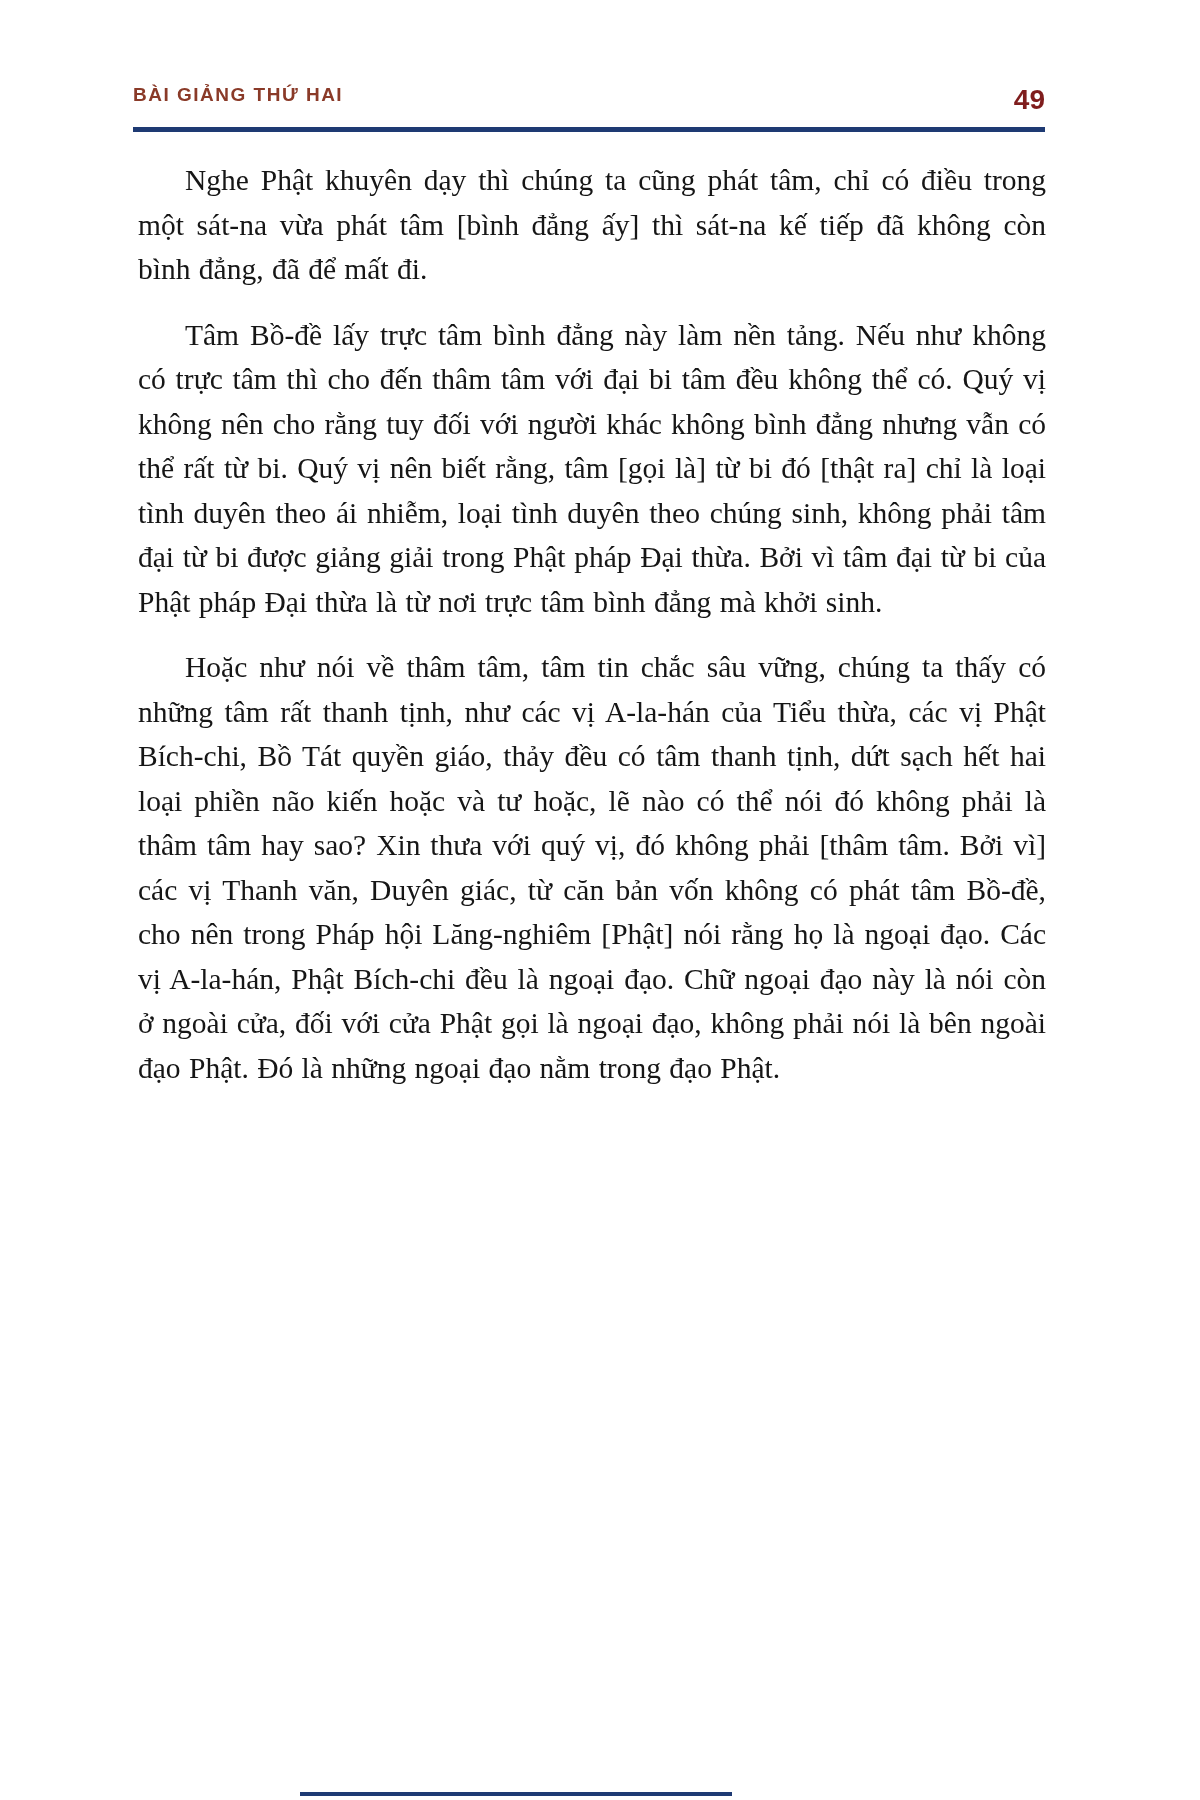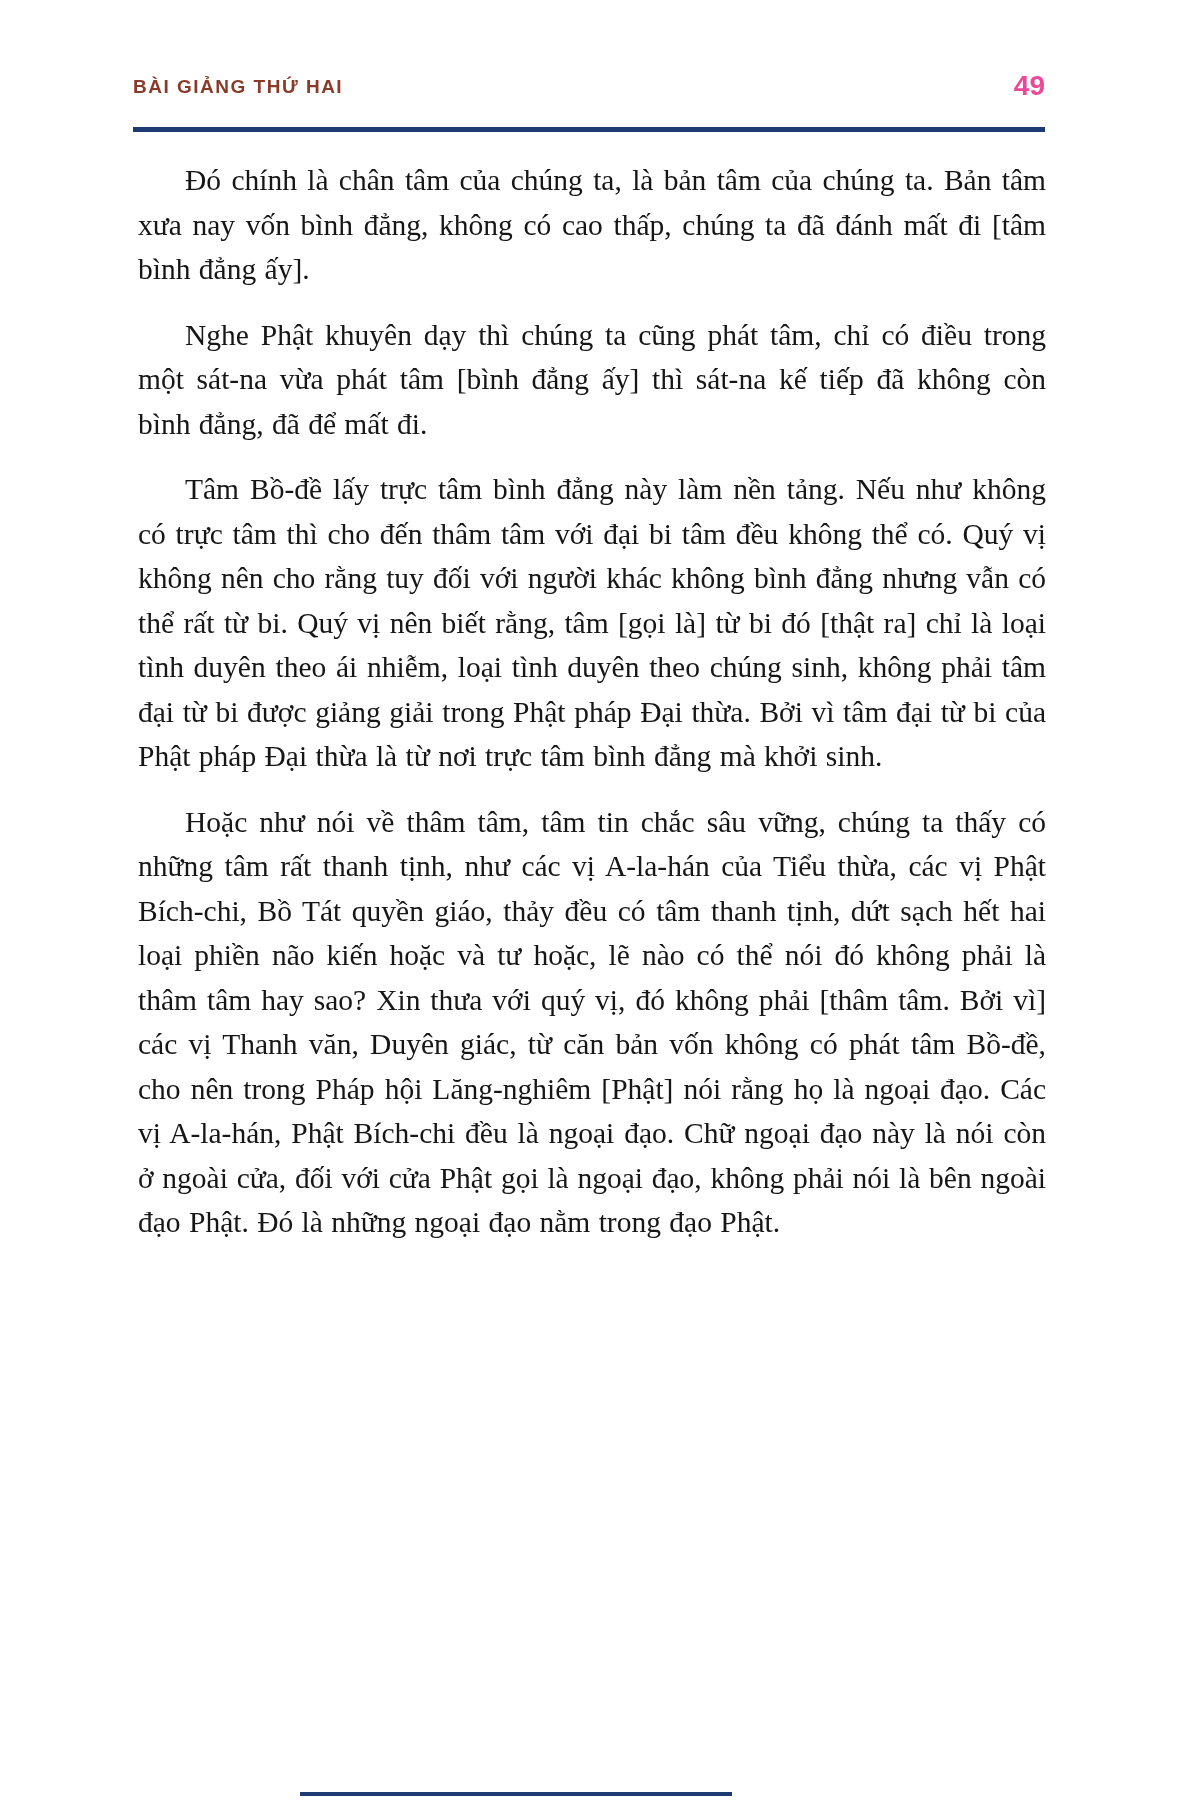--- a/index.html
+++ b/index.html
@@ -12,24 +12,24 @@
     width: 1200px;
     height: 1800px;
     background: #ffffff;
     overflow: hidden;
     font-family: "Liberation Serif", serif;
   }
   .header {
     position: absolute;
     left: 133px;
     width: 912px;
-    top: 70px;
+    top: 84px;
     display: flex;
     justify-content: space-between;
-    align-items: flex-end;
+    align-items: flex-start;
   }
   .running-title {
     font-family: "Liberation Sans", sans-serif;
     font-weight: 700;
     font-size: 19px;
     letter-spacing: 1.5px;
     padding-bottom: 6px;
   }
   .page-number {
     font-family: "Liberation Sans", sans-serif;
@@ -66,27 +66,26 @@
     height: 4px;
   }
 </style>
 </head>
 <body>
 
 <div class="page" style="background: rgb(255, 255, 255);">
 
   <div class="header">
     <span class="running-title" style="color: rgb(138, 58, 40);">BÀI GIẢNG THỨ HAI</span>
-    <span class="page-number" style="color: #ec4899;">49</span>
+    <span class="page-number" style="color: #7f1d1d;">49</span>
   </div>
 
   <div class="header-rule" style="background: rgb(30, 58, 115);"></div>
 
   <div class="body-text" style="color: rgb(22, 22, 22);">
-      <p>Đó chính là chân tâm của chúng ta, là bản tâm của chúng ta. Bản tâm xưa nay vốn bình đẳng, không có cao thấp, chúng ta đã đánh mất đi [tâm bình đẳng ấy].</p>
       <p>Nghe Phật khuyên dạy thì chúng ta cũng phát tâm, chỉ có điều trong một sát-na vừa phát tâm [bình đẳng ấy] thì sát-na kế tiếp đã không còn bình đẳng, đã để mất đi.</p>
       <p>Tâm Bồ-đề lấy trực tâm bình đẳng này làm nền tảng. Nếu như không có trực tâm thì cho đến thâm tâm với đại bi tâm đều không thể có. Quý vị không nên cho rằng tuy đối với người khác không bình đẳng nhưng vẫn có thể rất từ bi. Quý vị nên biết rằng, tâm [gọi là] từ bi đó [thật ra] chỉ là loại tình duyên theo ái nhiễm, loại tình duyên theo chúng sinh, không phải tâm đại từ bi được giảng giải trong Phật pháp Đại thừa. Bởi vì tâm đại từ bi của Phật pháp Đại thừa là từ nơi trực tâm bình đẳng mà khởi sinh.</p>
       <p>Hoặc như nói về thâm tâm, tâm tin chắc sâu vững, chúng ta thấy có những tâm rất thanh tịnh, như các vị A-la-hán của Tiểu thừa, các vị Phật Bích-chi, Bồ Tát quyền giáo, thảy đều có tâm thanh tịnh, dứt sạch hết hai loại phiền não kiến hoặc và tư hoặc, lẽ nào có thể nói đó không phải là thâm tâm hay sao? Xin thưa với quý vị, đó không phải [thâm tâm. Bởi vì] các vị Thanh văn, Duyên giác, từ căn bản vốn không có phát tâm Bồ-đề, cho nên trong Pháp hội Lăng-nghiêm [Phật] nói rằng họ là ngoại đạo. Các vị A-la-hán, Phật Bích-chi đều là ngoại đạo. Chữ ngoại đạo này là nói còn ở ngoài cửa, đối với cửa Phật gọi là ngoại đạo, không phải nói là bên ngoài đạo Phật. Đó là những ngoại đạo nằm trong đạo Phật.</p>
     </div>
 
   <div class="footer-rule" style="background: rgb(30, 58, 115);"></div>
 
 </div>
 
 </body></html>

